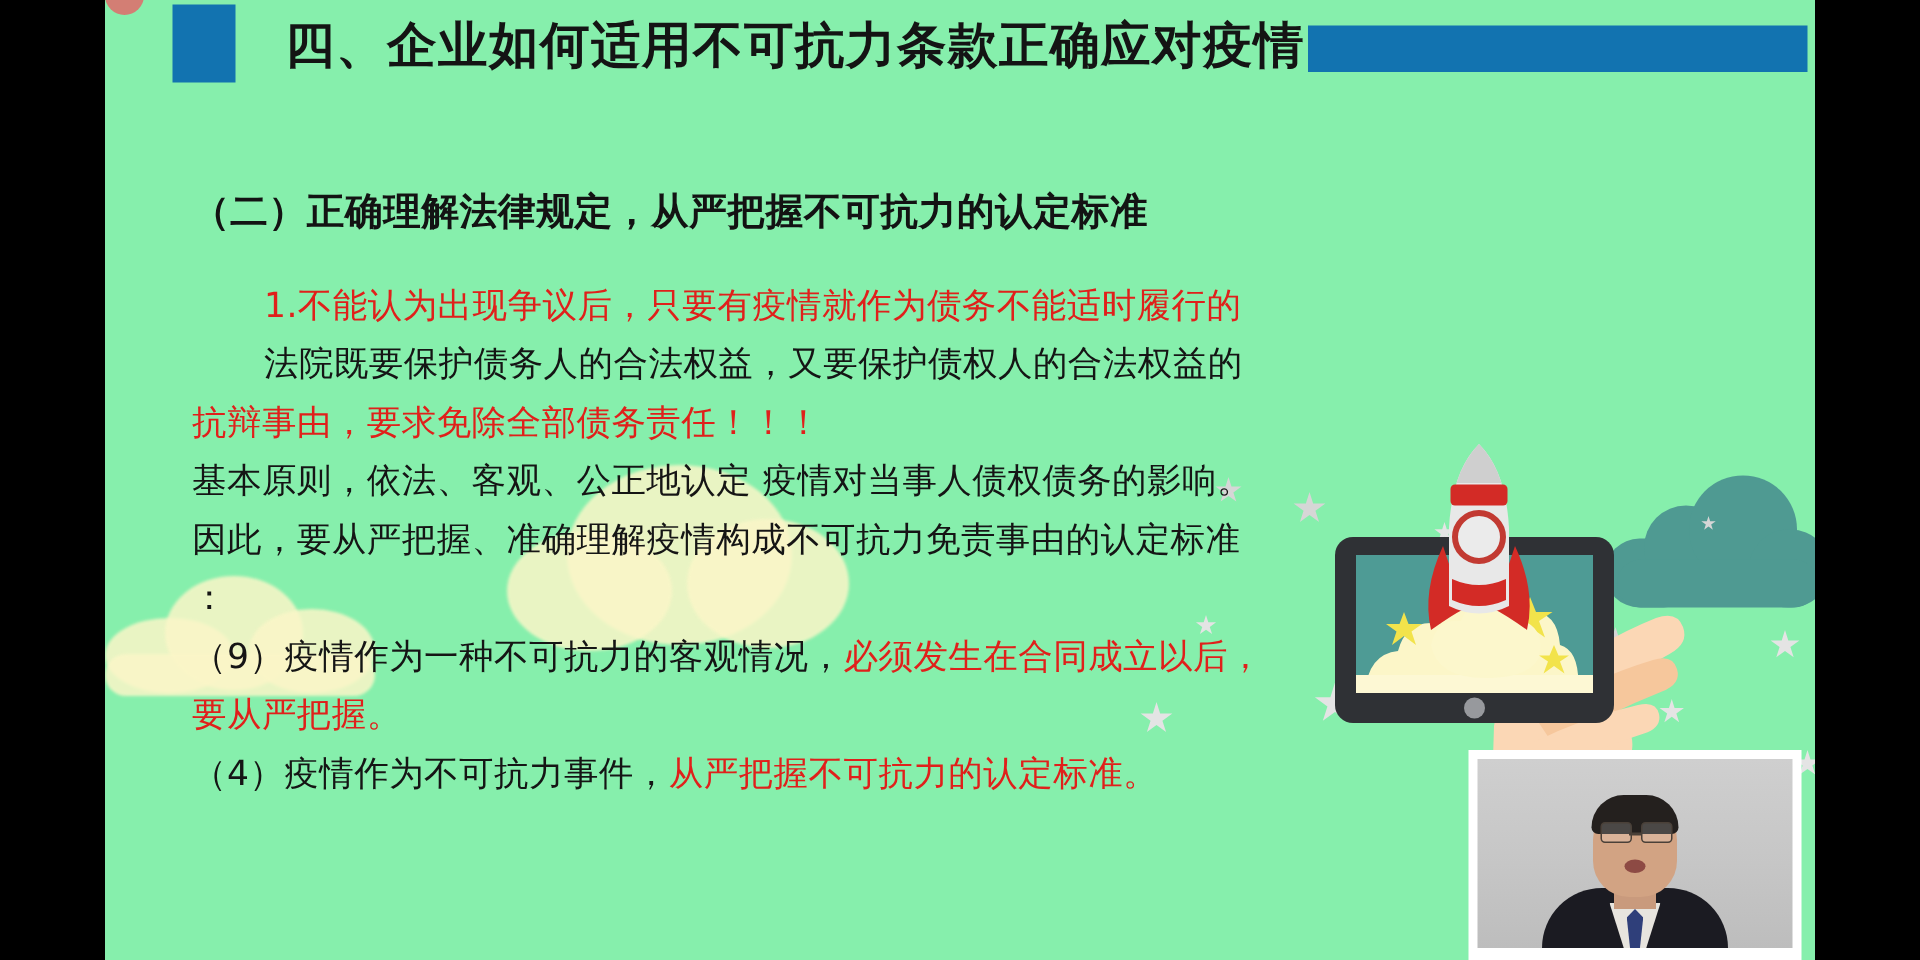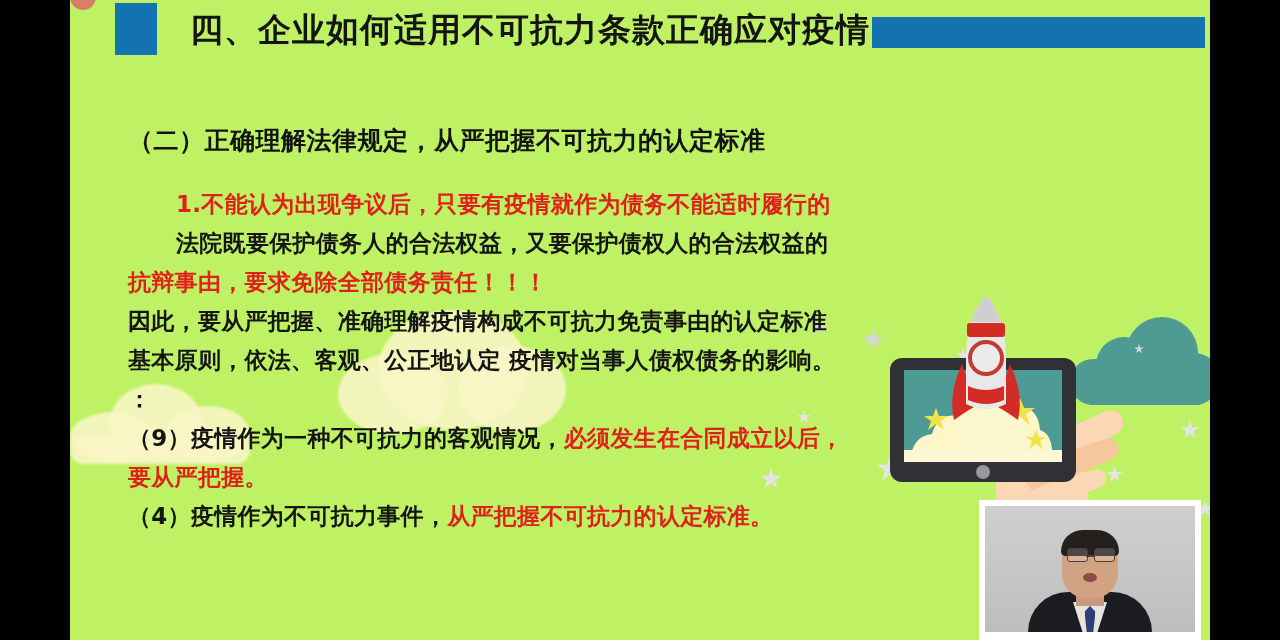--- a/index.html
+++ b/index.html
@@ -33,21 +33,21 @@
     width: 70px; height: 640px;
     background: #000000;
     z-index: 40;
   }
 
   
   #slide {
     position: absolute;
     left: 70px; top: 0;
     width: 1140px; height: 640px;
-    background: #bef264;
+    background: #86efac;
     overflow: hidden;
   }
 
   
   .deco { position: absolute; pointer-events: none; }
 
   .star {
     position: absolute;
     background: #d6d6d6;
     clip-path: polygon(50% 0%, 61% 35%, 98% 35%, 68% 57%, 79% 91%, 50% 70%, 21% 91%, 32% 57%, 2% 35%, 39% 35%);
@@ -122,21 +122,21 @@
   }
 
   .body-block {
     position: absolute;
     left: 58px; top: 185px;
     width: 770px;
     z-index: 6;
   }
   .ln {
     font-size: 23px;
-    font-weight: bold;
+    font-weight: normal;
     line-height: 39px;
     color: #151515;
     white-space: nowrap;
     letter-spacing: .3px;
   }
   .ln.indent { padding-left: 48px; }
   .red { color: #e0201b; }
   .ln.red-line { color: #e0201b; }
 
   
@@ -286,22 +286,22 @@
       <div class="title-text">四、企业如何适用不可抗力条款正确应对疫情</div>
       <div class="title-bar"></div>
     </div>
 
     <div class="subtitle">（二）正确理解法律规定，从严把握不可抗力的认定标准</div>
 
     <div class="body-block">
       <div class="ln red-line indent">1.不能认为出现争议后，只要有疫情就作为债务不能适时履行的</div>
       <div class="ln indent">法院既要保护债务人的合法权益，又要保护债权人的合法权益的</div>
       <div class="ln red-line">抗辩事由，要求免除全部债务责任！！！</div>
+      <div class="ln">基本原则，依法、客观、公正地认定 疫情对当事人债权债务的影响。</div>
       <div class="ln">因此，要从严把握、准确理解疫情构成不可抗力免责事由的认定标准</div>
-      <div class="ln">基本原则，依法、客观、公正地认定 疫情对当事人债权债务的影响。</div>
       <div class="ln">：</div>
 
       <div class="ln"><span>（9）疫情作为一种不可抗力的客观情况，</span><span class="red">必须发生在合同成立以后，</span></div>
       <div class="ln red-line">要从严把握。</div>
       <div class="ln"><span>（4）疫情作为不可抗力事件，</span><span class="red">从严把握不可抗力的认定标准。</span></div>
     </div>
 
     <svg id="illus" viewBox="0 0 360 350">
 
       <g>

